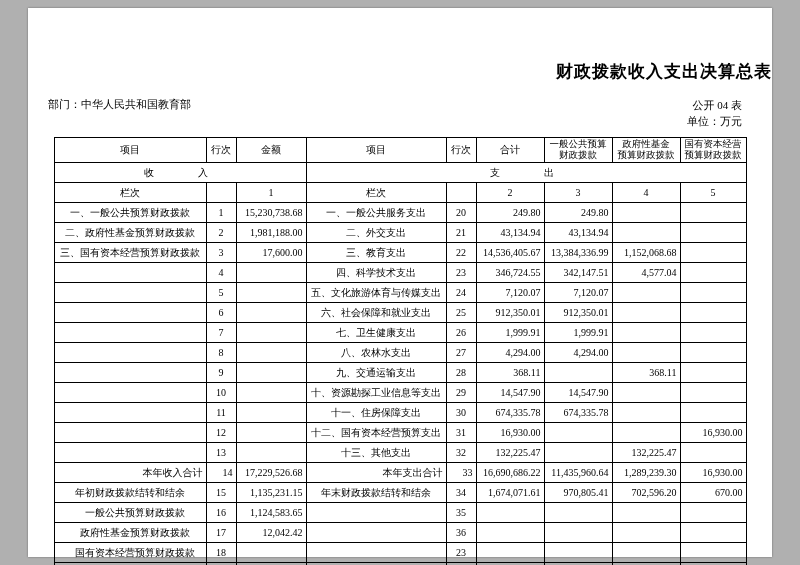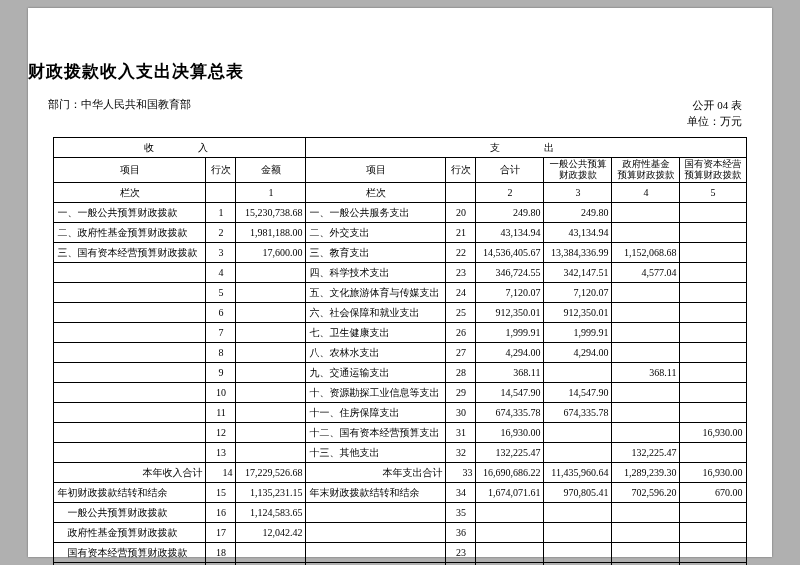--- a/index.html
+++ b/index.html
@@ -17,21 +17,21 @@
     left: 28px;
     top: 8px;
     width: 744px;
     height: 549px;
     background: #ffffff;
     box-shadow: 0 0 2px rgba(0,0,0,0.4);
     box-sizing: border-box;
     padding: 0;
   }
   .doc-title {
-    text-align: left;
+    text-align: right;
     font-size: 17px;
     font-weight: bold;
     letter-spacing: 1px;
     margin-top: 52px;
   }
   .sub-right {
     text-align: right;
     font-size: 11px;
     margin-right: 30px;
     margin-top: 14px;
@@ -54,21 +54,21 @@
   table.main td, table.main th {
     border: 1px solid #000;
     padding: 1px 3px;
     height: 17px;
     font-weight: normal;
     overflow: hidden;
     white-space: nowrap;
   }
   .c { text-align: center; }
   .r { text-align: right; }
-  .l { text-align: left; }
+  .l { text-align: center; }
   .bold { font-weight: bold; text-align: right; }
   .hdr { text-align: center; }
   .grp { letter-spacing: 8px; text-align: center; }
   .two-line { white-space: normal; line-height: 11px; font-size: 9.5px; }
 </style>
 </head>
 <body>
 
 <div class="page">
 
@@ -87,24 +87,20 @@
       <col style="width:30px">
       <col style="width:70px">
       <col style="width:140px">
       <col style="width:30px">
       <col style="width:68px">
       <col style="width:68px">
       <col style="width:68px">
       <col style="width:66px">
     </colgroup>
     <tbody>
-      <tr>
-        <td colspan="3" class="grp">收　　入</td>
-        <td colspan="6" class="grp">支　　出</td>
-      </tr>
       <tr>
         <td class="hdr">项目</td>
         <td class="hdr">行次</td>
         <td class="hdr">金额</td>
         <td class="hdr">项目</td>
         <td class="hdr">行次</td>
         <td class="hdr">合计</td>
         <td class="hdr two-line">
           <span>一般公共预算</span><br>
           <span>财政拨款</span>
@@ -112,20 +108,24 @@
         <td class="hdr two-line">
           <span>政府性基金</span><br>
           <span>预算财政拨款</span>
         </td>
         <td class="hdr two-line">
           <span>国有资本经营</span><br>
           <span>预算财政拨款</span>
         </td>
       </tr>
       <tr>
+        <td colspan="3" class="grp">收　　入</td>
+        <td colspan="6" class="grp">支　　出</td>
+      </tr>
+      <tr>
         <td class="hdr">栏次</td>
         <td class="hdr"></td>
         <td class="hdr">1</td>
         <td class="hdr">栏次</td>
         <td class="hdr"></td>
         <td class="hdr">2</td>
         <td class="hdr">3</td>
         <td class="hdr">4</td>
         <td class="hdr">5</td>
       </tr>

